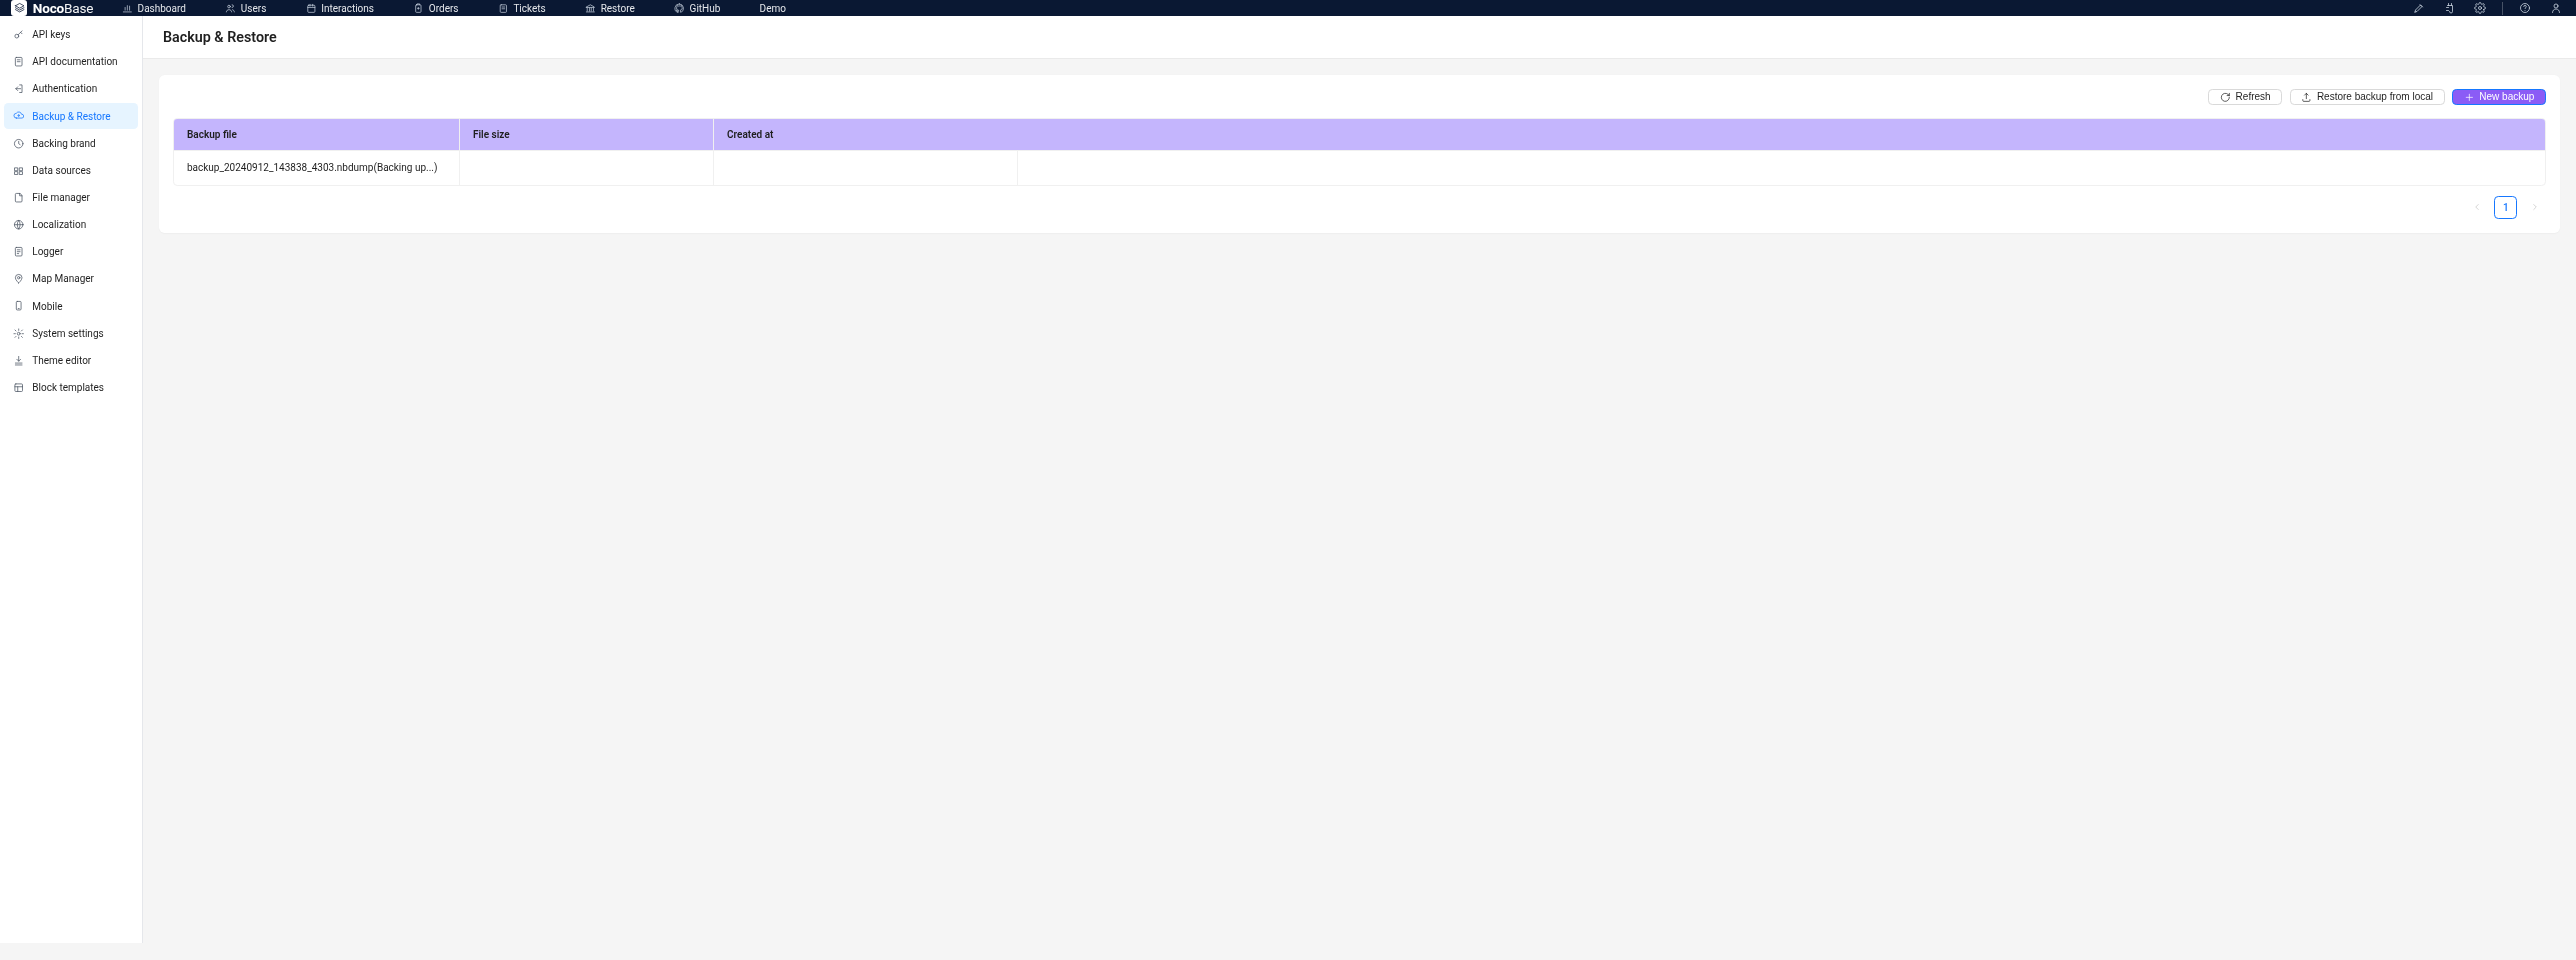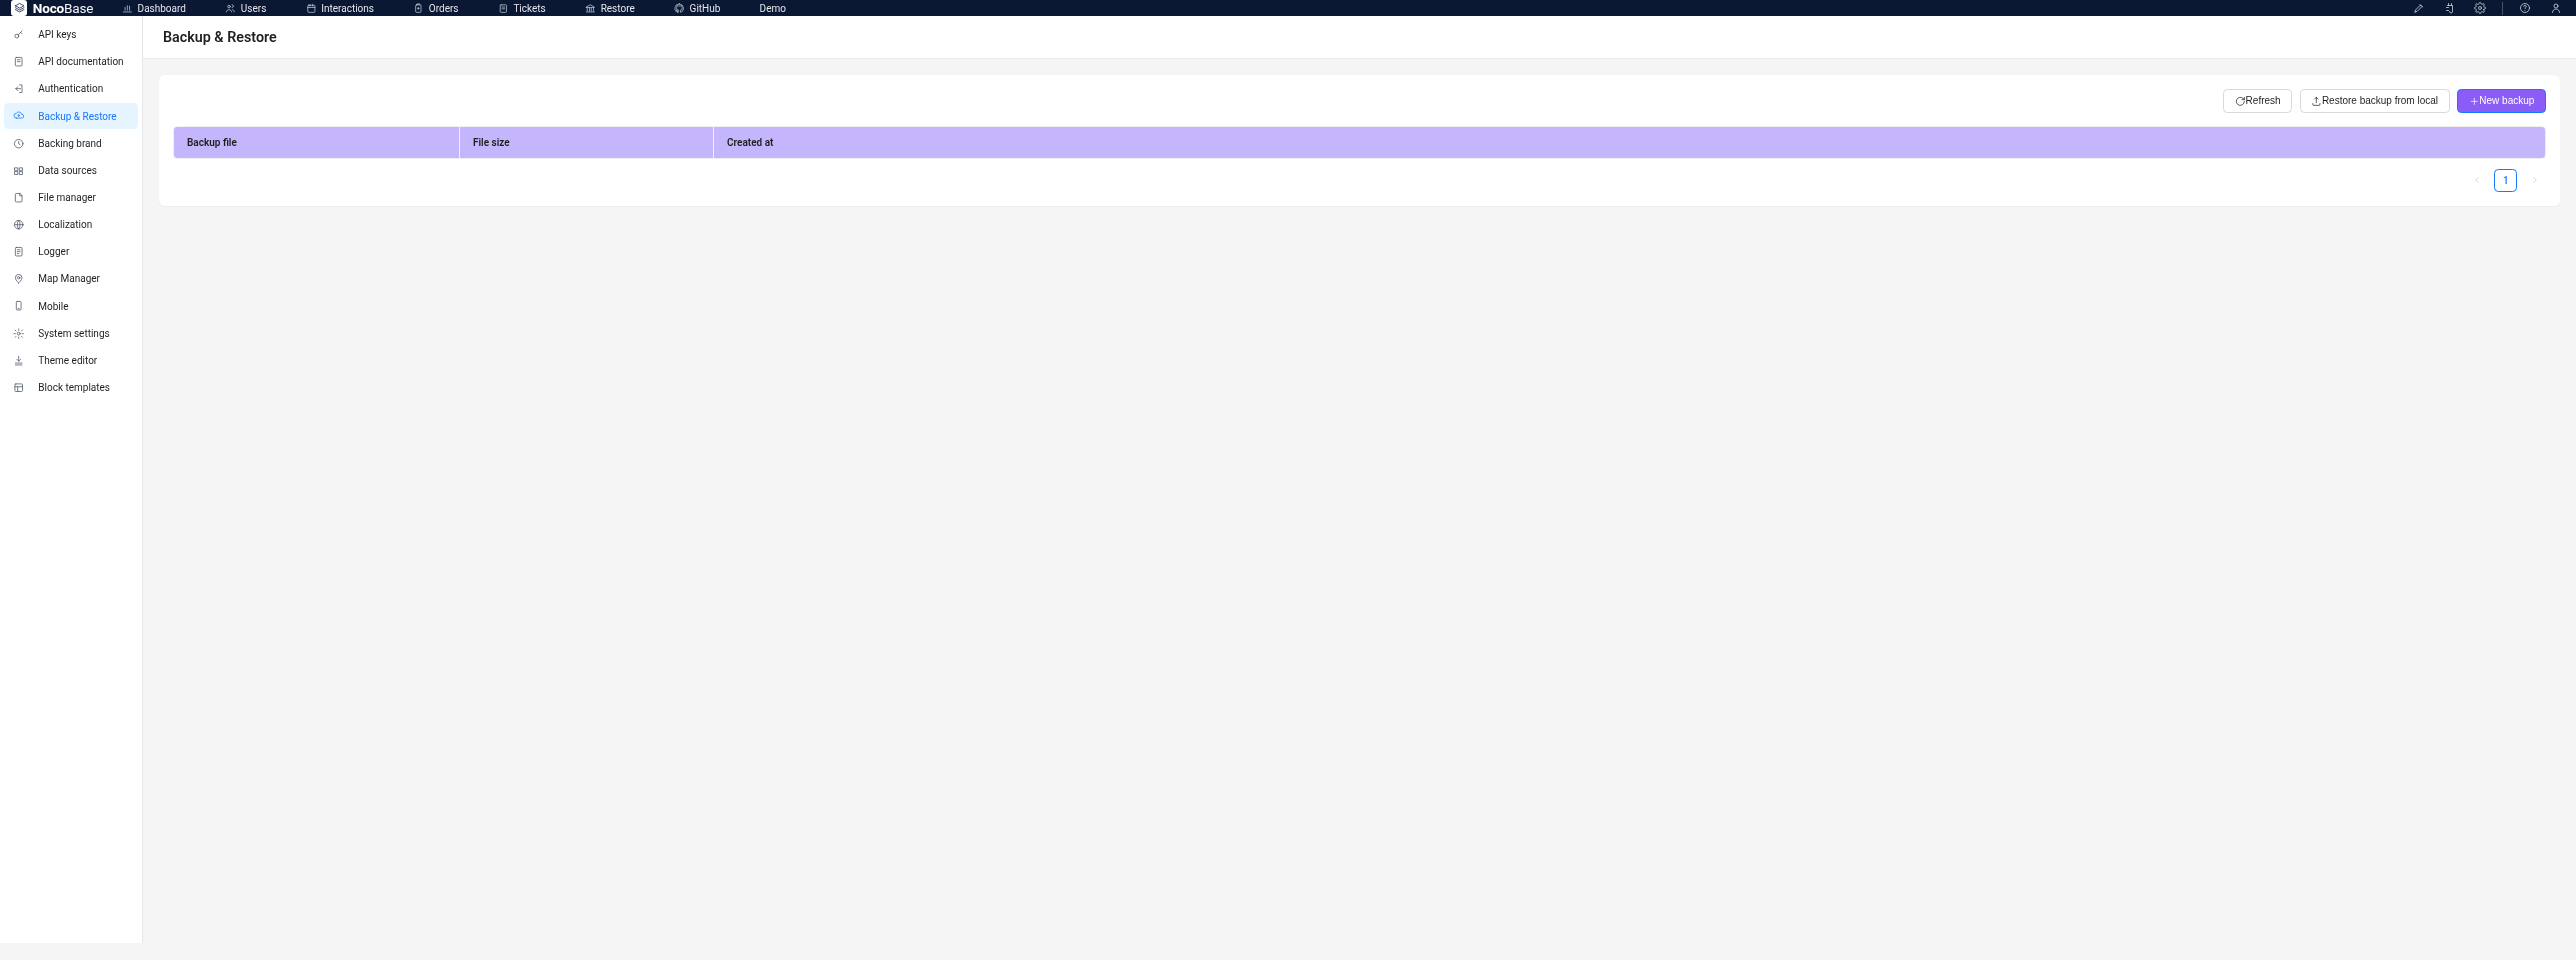--- a/index.html
+++ b/index.html
@@ -16,33 +16,33 @@
 .topnav-item { display: flex; align-items: center; gap: 5px; padding: 4.3px 8.6px; color: #e5e7eb; font-size: 10px; cursor: pointer; border-radius: 2.9px; }
 .topnav-item svg, .topright svg { stroke: #cbd5e1; }
 .spacer { flex: 1; }
 .topright { display: flex; align-items: center; gap: 13px; }
 .topright-icon { cursor: pointer; display: inline-flex; padding: 2.9px; }
 .topright-divider { width: 0.7px; height: 13px; background: rgba(255,255,255,0.25); }
 
 
 .layout { display: flex; min-height: calc(100vh - 33px); }
 .sidebar { width: 143px; background: #fff; border-right: 0.7px solid #e5e7eb; padding: 5.7px 4.3px; }
-.sidebar-item { display: flex; align-items: center; gap: 14px; padding: 7.2px 8.6px; font-size: 10px; color: #1f1f1f; cursor: pointer; border-radius: 4.3px; margin-bottom: 1.4px; }
+.sidebar-item { display: flex; align-items: center; gap: 8px; padding: 7.2px 8.6px; font-size: 10px; color: #1f1f1f; cursor: pointer; border-radius: 4.3px; margin-bottom: 1.4px; }
 .sidebar-item.active { background: #e6f4ff; color: #1677ff; }
 .sidebar-item.active svg { stroke: #1677ff; }
 .sidebar-item svg { stroke: #4b5563; flex-shrink: 0; }
 
 
 .main { flex: 1; display: flex; flex-direction: column; }
 .page-header { background: #fff; padding: 13px 20px; border-bottom: 0.7px solid #eaeaea; }
 .page-title { font-size: 14.3px; font-weight: 600; }
 .content { padding: 15.7px; }
 .card { background: #fff; border-radius: 5.7px; padding: 14.3px; box-shadow: 0 0.7px 1.4px rgba(0,0,0,0.03); }
 .toolbar { display: flex; justify-content: flex-end; gap: 7.2px; margin-bottom: 13px; }
-.btn { display: inline-flex; align-items: center; padding: 4.3px 10.7px; font-size: 10px; border-radius: 4.3px; border: 0.7px solid #d9d9d9; background: #fff; cursor: pointer; color: #1f1f1f; height: 24px; }
+.btn { display: inline-flex; align-items: center; gap: 5px; padding: 4.3px 10.7px; font-size: 10px; border-radius: 4.3px; border: 0.7px solid #d9d9d9; background: #fff; cursor: pointer; color: #1f1f1f; height: 16px; }
 .btn svg { stroke: currentColor; }
 .btn-primary { background: #8b5cf6; border-color: #1677ff; color: #fff; }
 
 
 .table { width: 100%; border: 0.7px solid #f0f0f0; border-radius: 4.3px; overflow: hidden; }
 .thead { display: flex; background: #c4b5fd; }
 .th { padding: 10px 13px; font-weight: 600; font-size: 10px; border-right: 0.7px solid #f0f0f0; color: #1f1f1f; }
 .th:last-child { border-right: none; }
 .col-file { flex: 0 0 286px; }
 .col-size { flex: 0 0 254px; }
@@ -330,20 +330,28 @@
             <span>New backup</span>
           </button>
         </div>
 
         <div class="table">
           <div class="thead">
             <div class="th col-file">Backup file</div>
             <div class="th col-size">File size</div>
             <div class="th col-created">Created at</div>
           </div>
+          <div class="tbody">
+            <div class="trow">
+              <div class="td col-file">backup_20240912_143838_4303.nbdump(Backing up...)</div>
+              <div class="td col-size"></div>
+              <div class="td col-created"></div>
+              <div class="td col-actions"></div>
+            </div>
+          </div>
         </div>
 
         <div class="pagination">
           <span class="page-btn disabled">
             <span class="icon">
                 <svg width="10" height="10" viewBox="0 0 24 24" stroke="#bfbfbf">
                   <path d="M15 18l-6-6 6-6"></path>
                 </svg>
               </span>
           </span>

